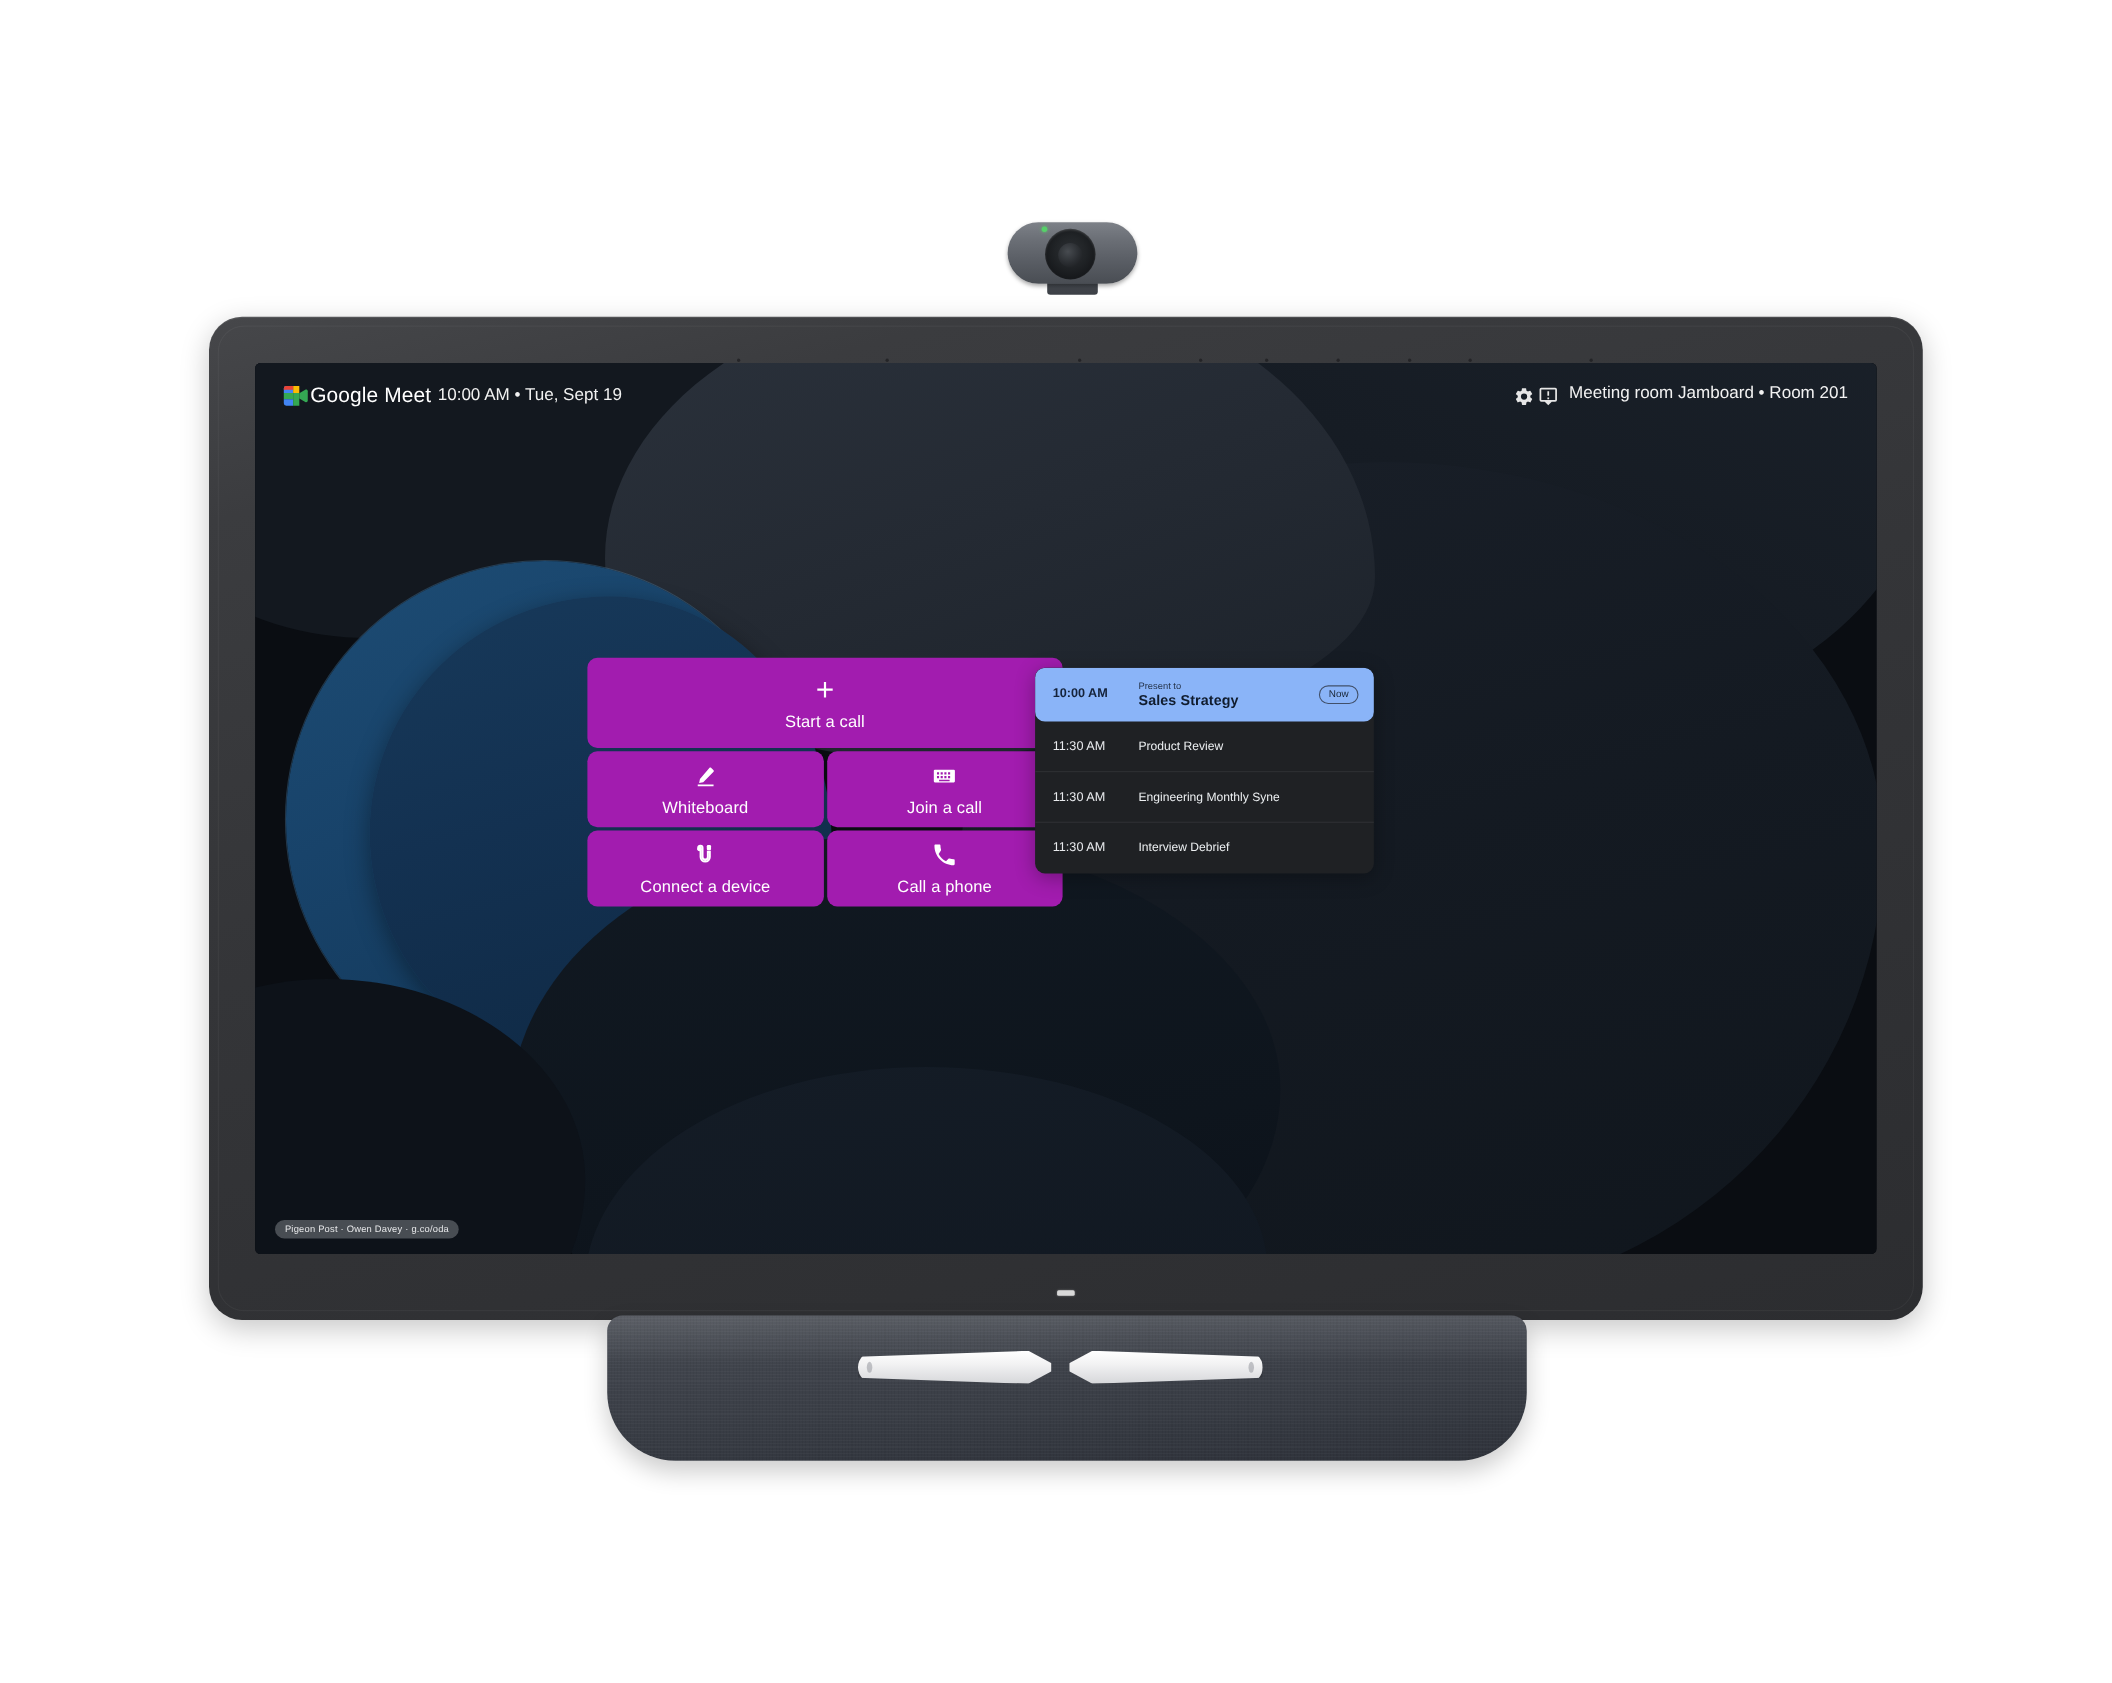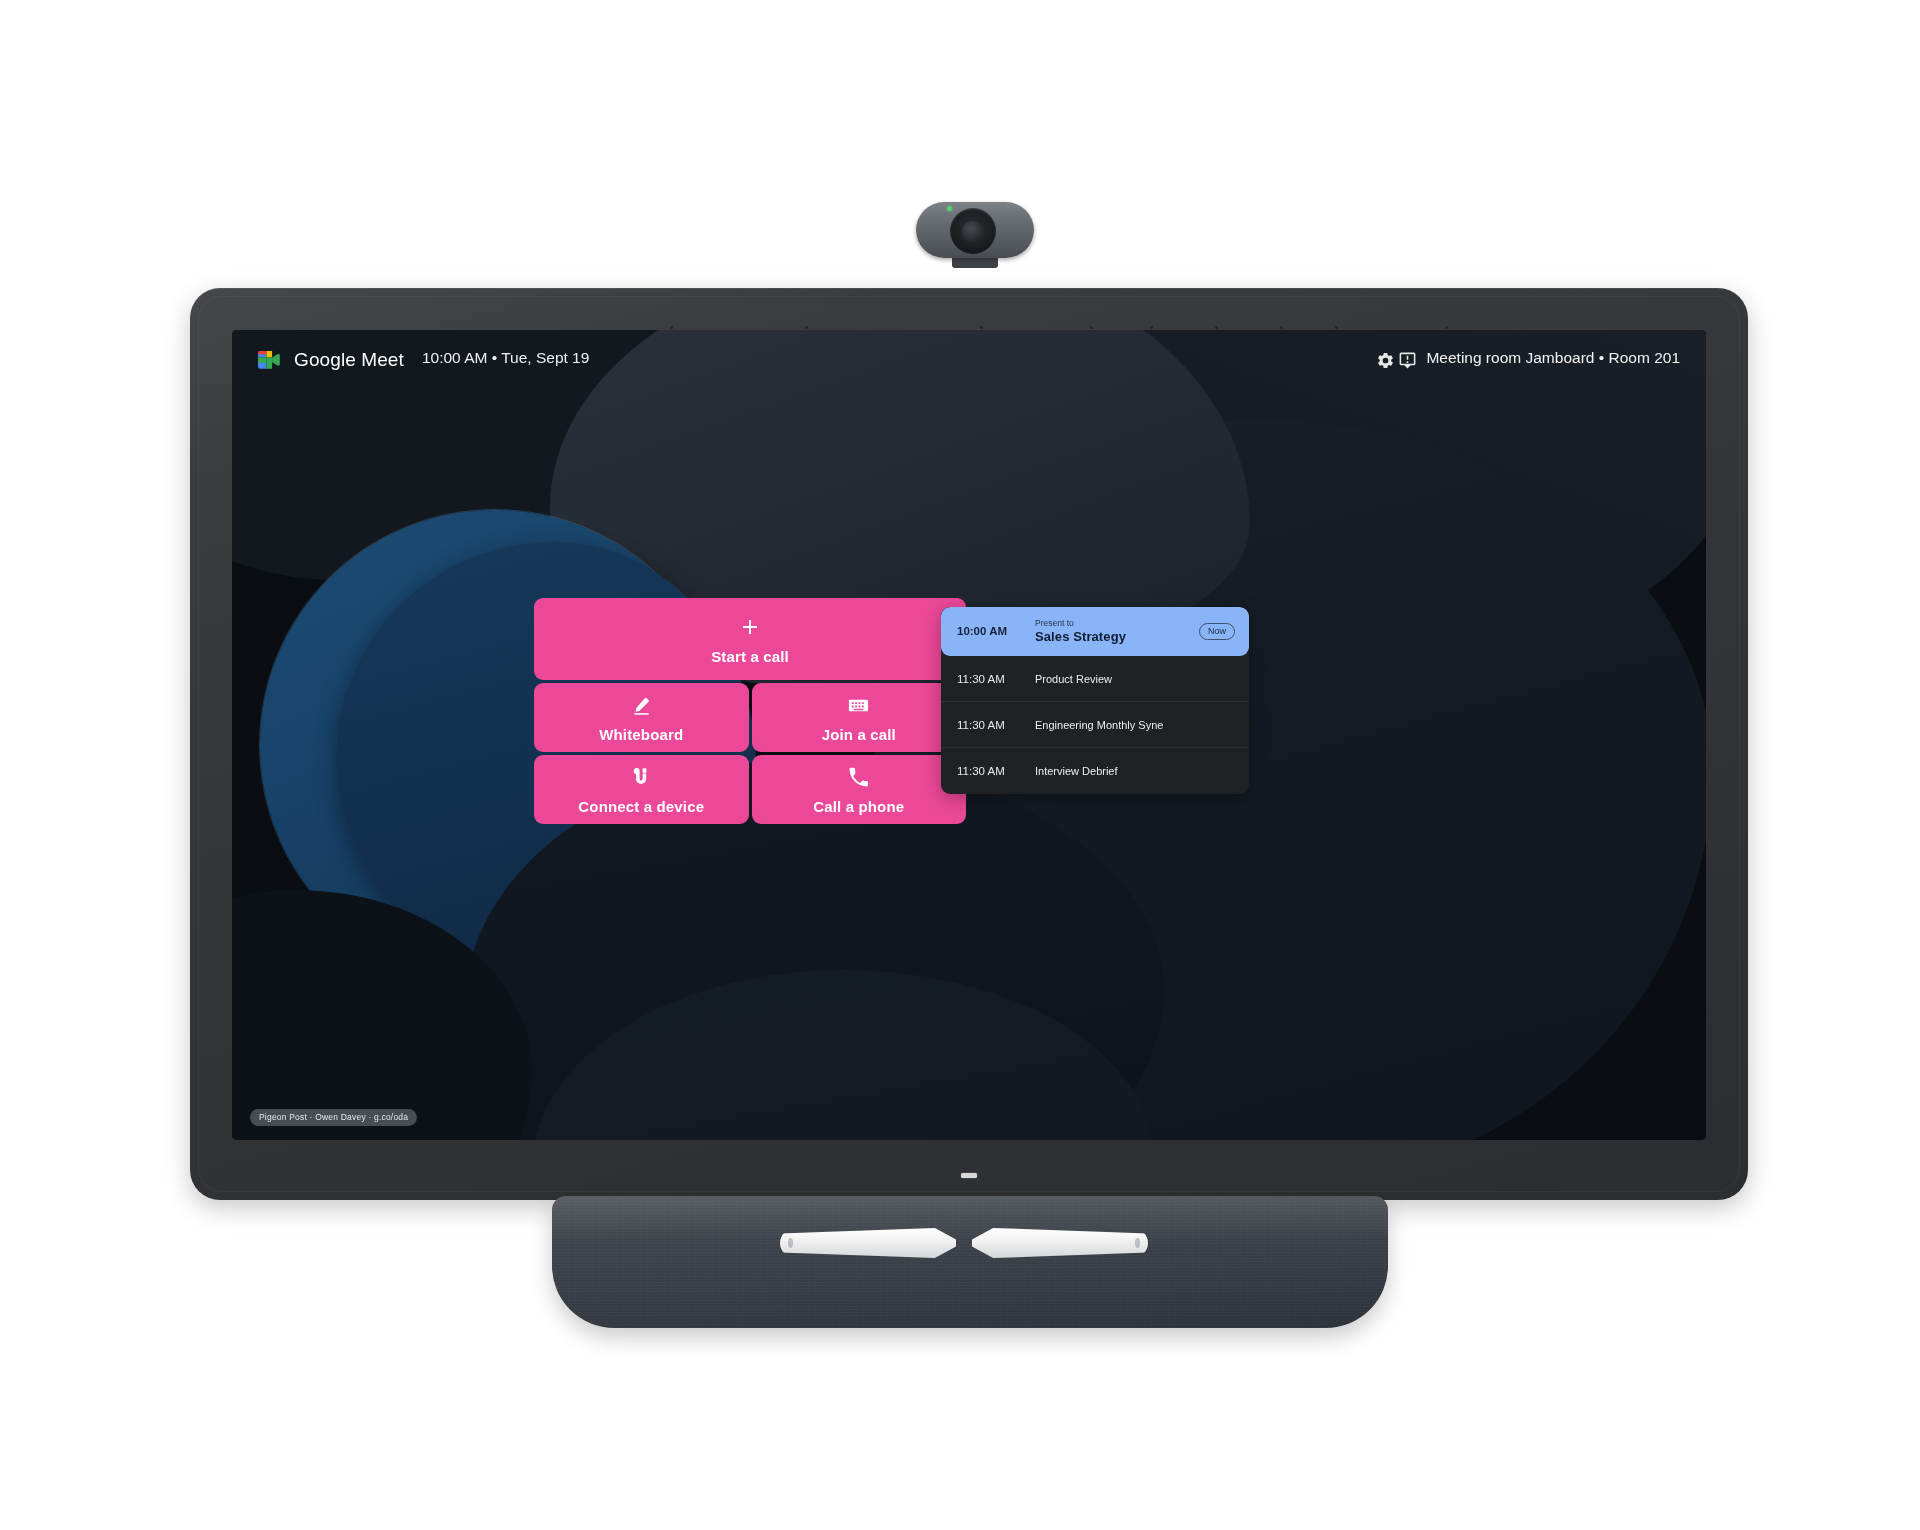--- a/index.html
+++ b/index.html
@@ -114,39 +114,39 @@
     background: linear-gradient(170deg, #141c26 0%, #101720 100%);
     border-radius: 50% 50% 44% 56% / 58% 54% 46% 42%;
   }
 
   
   .topbar {
     position: absolute; left: 0; top: 0; width: 100%; height: 60px;
     display: flex; align-items: center; justify-content: space-between;
     padding: 0 26px 0 24px; z-index: 5;
   }
-  .brand { display: flex; align-items: flex-start; gap: 12px; }
+  .brand { display: flex; align-items: center; }
   .meet-logo { width: 26px; height: 22px; position: relative; flex: none; }
   .hdr-title { color: #fff; font-size: 19px; letter-spacing: .1px; }
   .hdr-time { color: #f1f1f1; font-size: 15.5px; margin-left: 6px; }
   .hdr-right { display: flex; align-items: flex-start; }
   .icon-btn { width: 22px; height: 22px; display: flex; align-items: center; justify-content: center; }
   .icon-btn svg { width: 19px; height: 19px; fill: #e6e6e6; }
   .room-label { color: #f2f2f2; font-size: 15.5px; margin-left: 8px; white-space: nowrap; }
 
   
   .tiles {
     position: absolute; left: 302px; top: 268px; width: 432px; z-index: 4;
     display: flex; flex-direction: column; gap: 3px;
   }
   .tile-row { display: flex; gap: 3px; }
   .tile {
-    background: #ec4899; border-radius: 9px;
+    background: #a21caf; border-radius: 9px;
     display: flex; flex-direction: column; align-items: center; justify-content: center;
-    color: #fff; gap: 8px; font-weight: bold;
+    color: #fff; gap: 8px;
   }
   .tile-wide { width: 432px; height: 82px; }
   .tile-sm { width: 214.5px; height: 69px; }
   .tile-ico { height: 26px; display: flex; align-items: center; justify-content: center; }
   .tile-ico svg { fill: #fff; }
   .tile-label { font-size: 15px; letter-spacing: .15px; }
 
   
   .schedule {
     position: absolute; left: 709px; top: 277px; width: 308px; z-index: 4;

